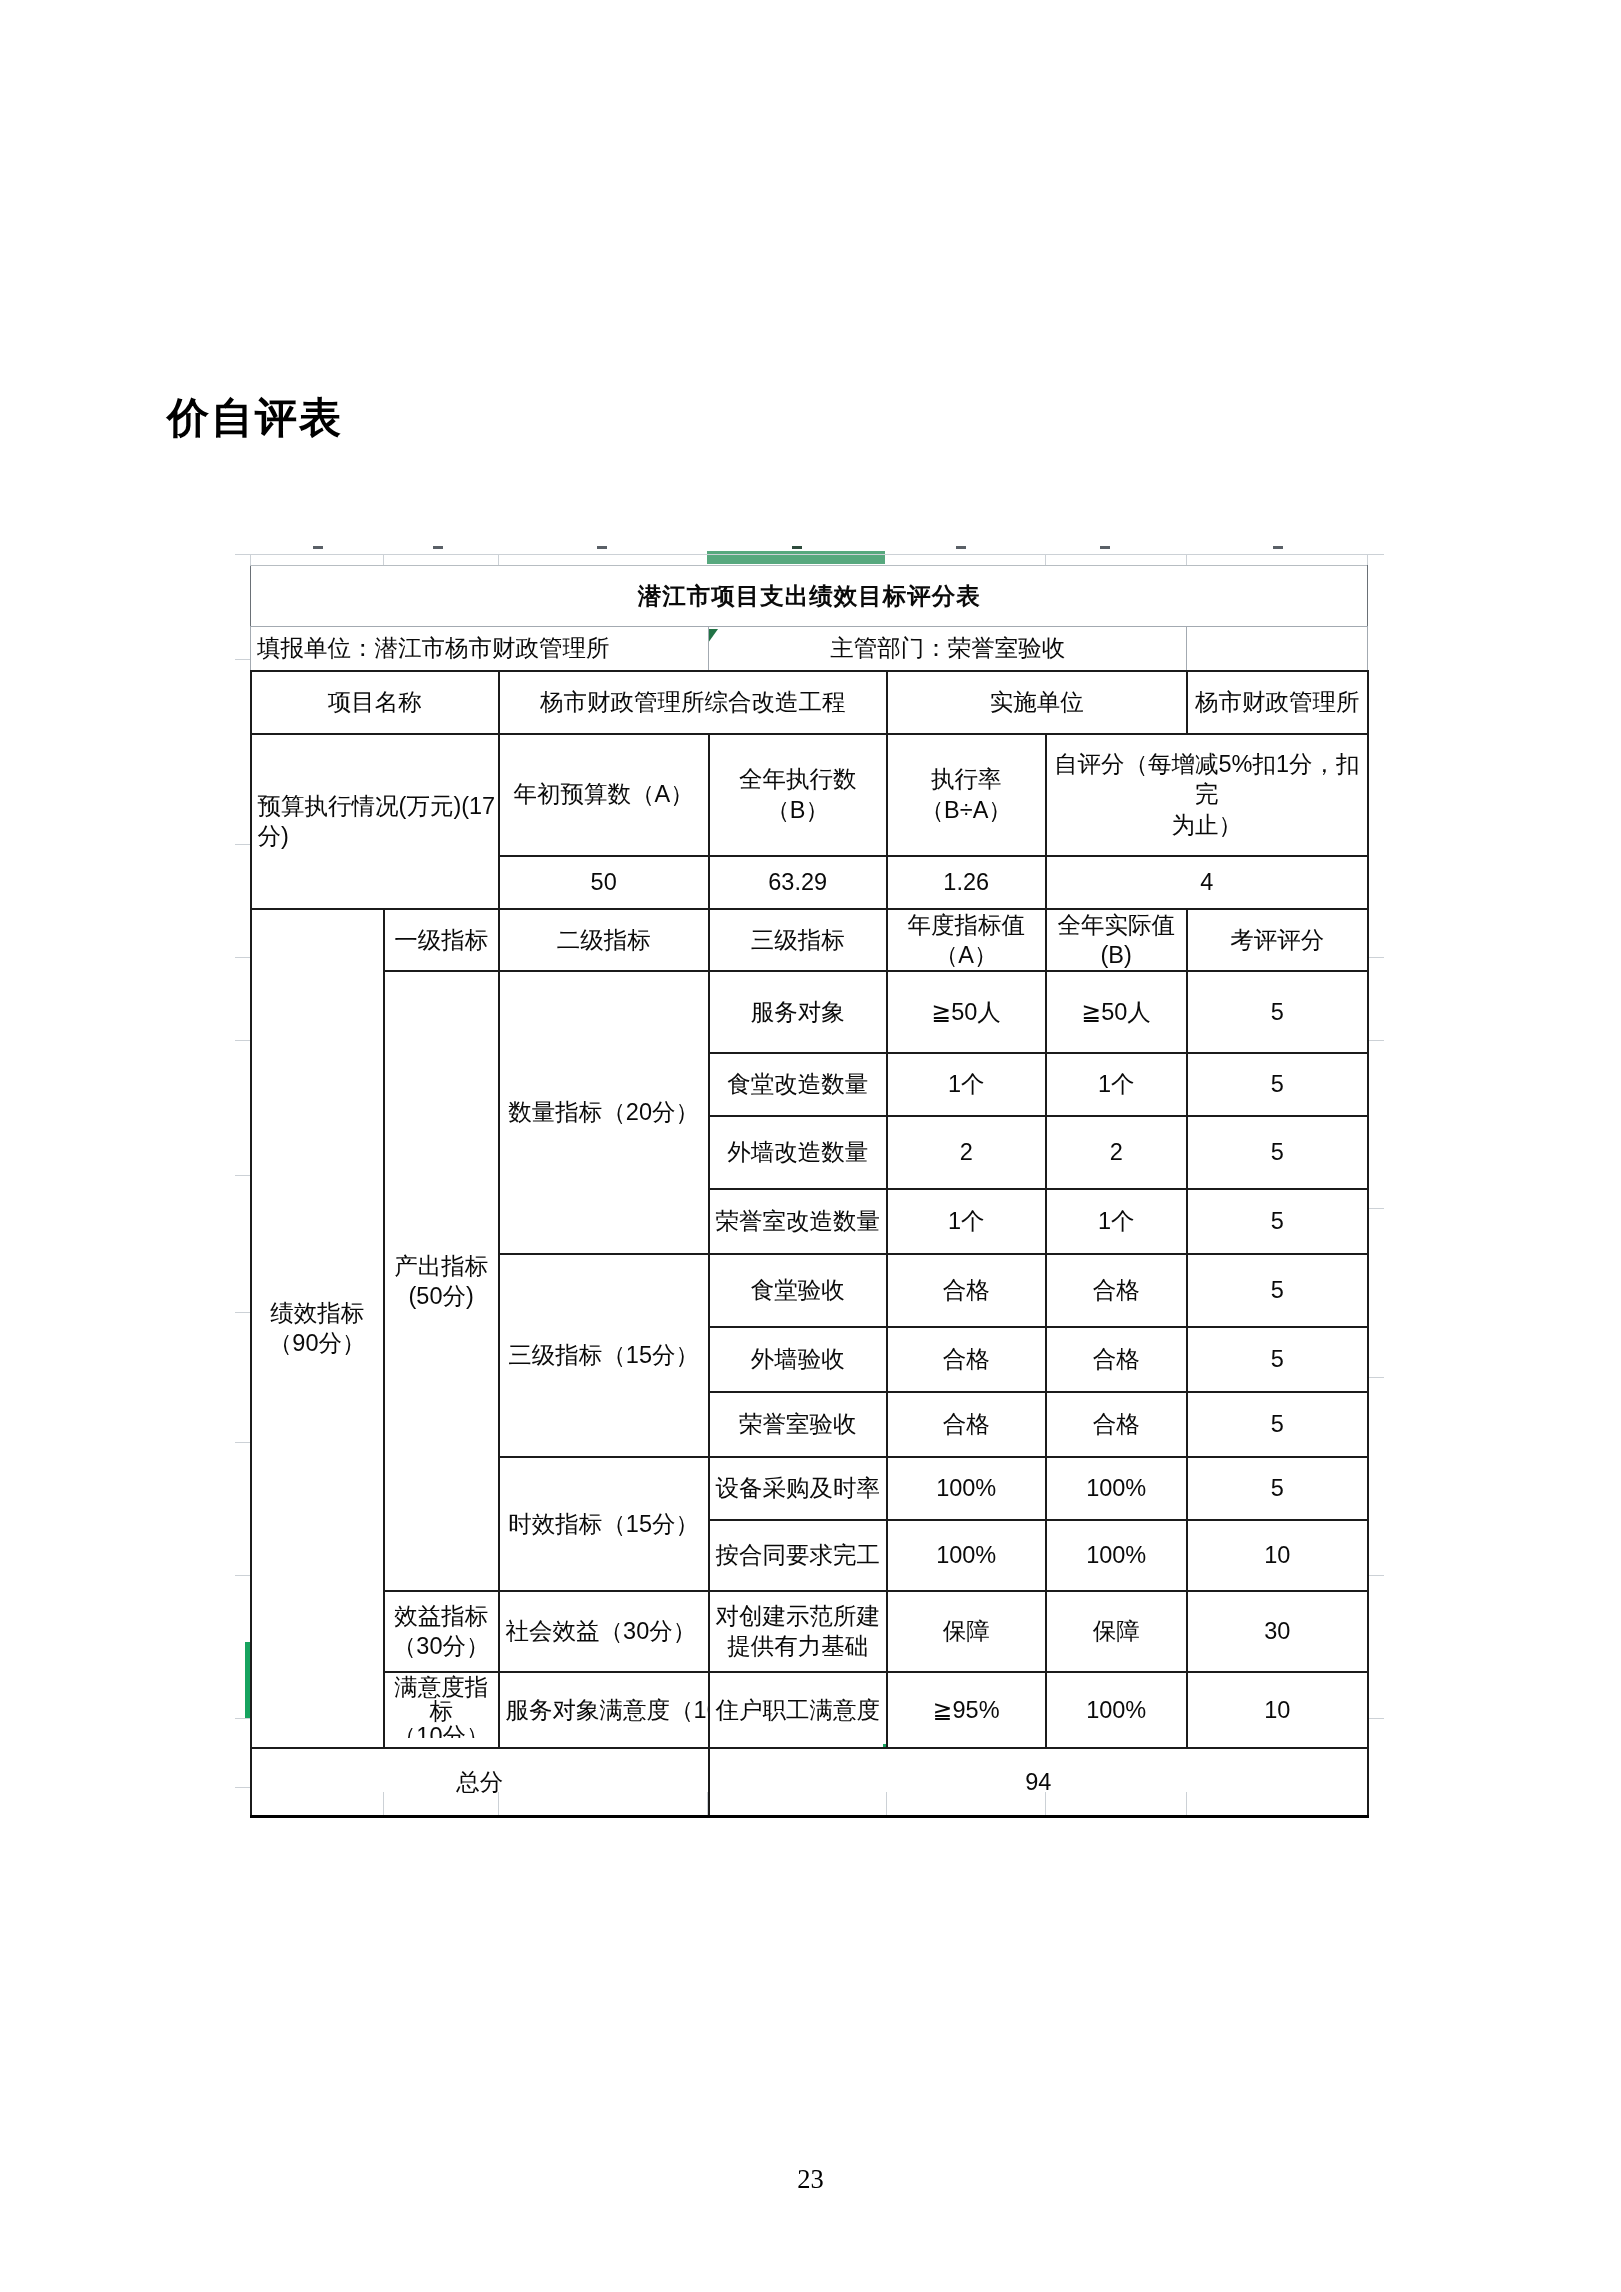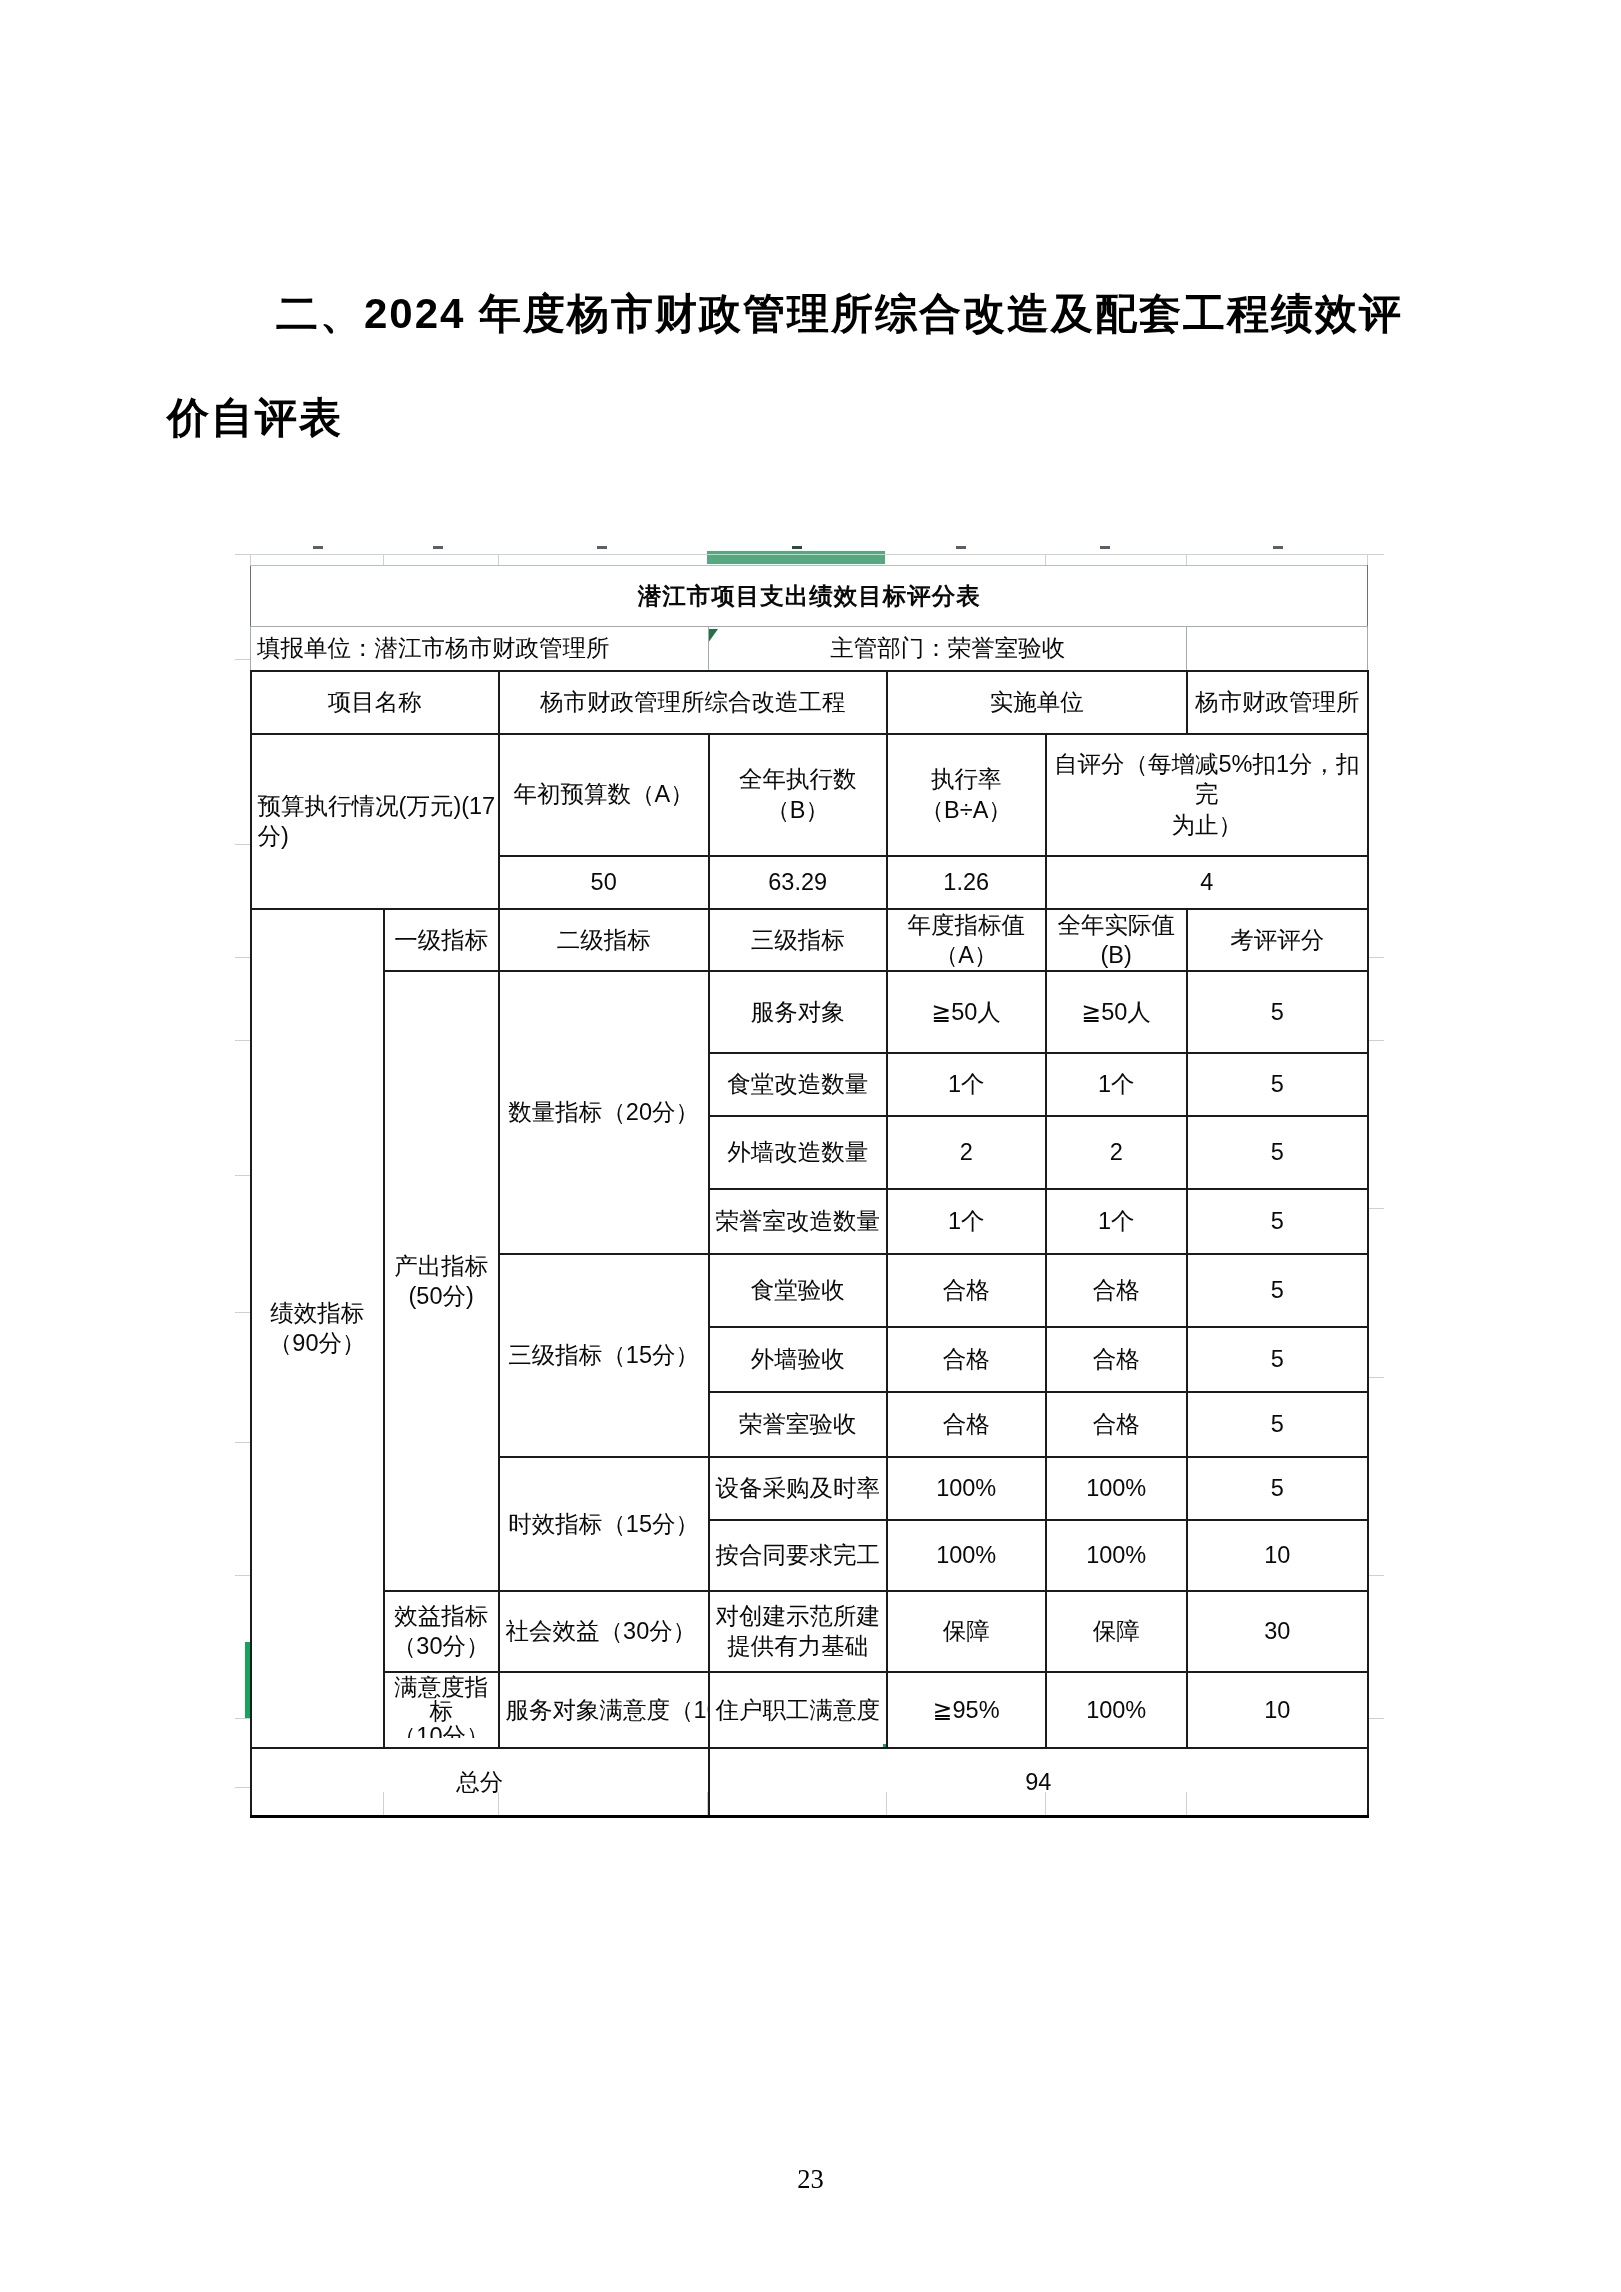--- a/index.html
+++ b/index.html
@@ -44,21 +44,20 @@
   .selhandle{position:absolute;right:-7.8px;bottom:-7.8px;width:9.8px;height:9.8px;border:1px solid #fff;z-index:3;}
 
   .pagenum{position:absolute;left:0;right:0;top:2123px;text-align:center;
            font-family:"Liberation Serif","DejaVu Serif",serif;font-size:26.5px;margin-top:41px;}
 </style>
 </head>
 <body>
 
 <div class="page">
 
-  <div class="heading h-line1">二、2024 年度杨市财政管理所综合改造及配套工程绩效评</div>
   <div class="heading h-line2">价自评表</div>
 
   <div class="sheet">
 
     <div class="stub" style="left:78px"></div>
     <div class="stub" style="left:198px"></div>
     <div class="stub" style="left:362px"></div>
     <div class="stub" style="left:557px;background:#2e4c3c"></div>
     <div class="stub" style="left:721px"></div>
     <div class="stub" style="left:865px"></div>

